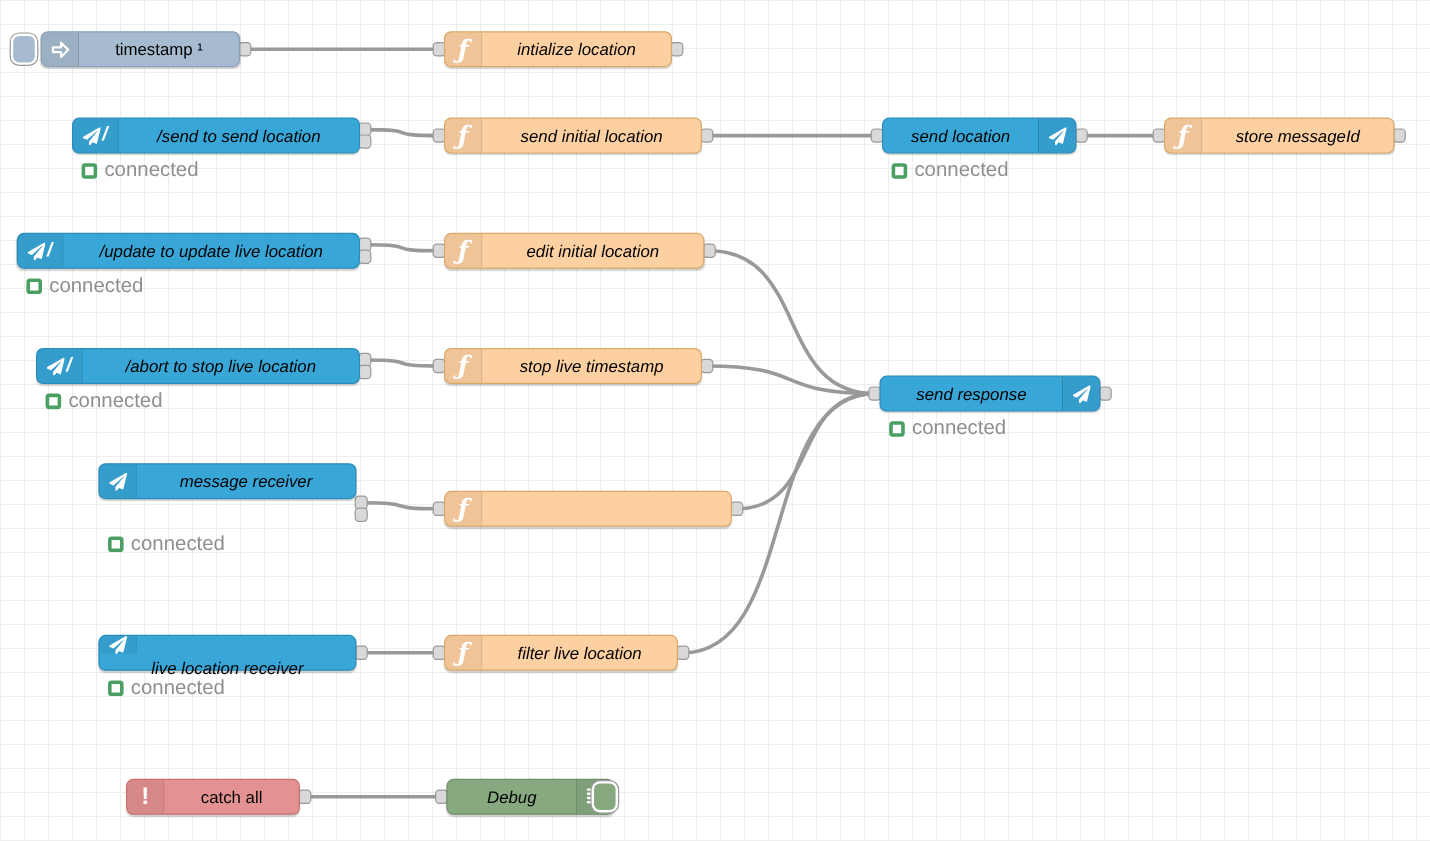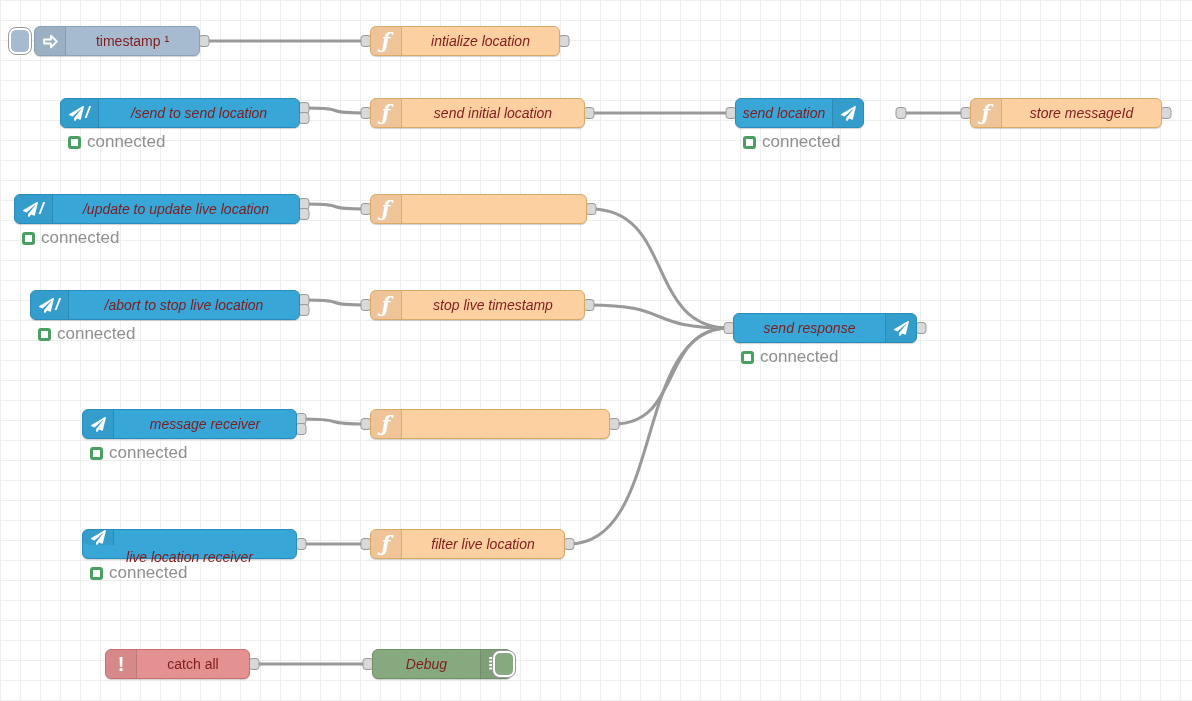--- a/index.html
+++ b/index.html
@@ -25,21 +25,21 @@
     border-radius:5px 0 0 5px;
   }
   .icon-area.wide{width:37px;}
   .node.icon-right{flex-direction:row-reverse;}
   .node.icon-right .icon-area{
     border-right:none;border-left:1px solid rgba(0,0,0,0.12);
     border-radius:0 5px 5px 0;
   }
   .label{
     flex:1;display:flex;align-items:center;justify-content:center;
-    font-size:14px;color:#7f1d1d;white-space:nowrap;padding:12px 6px;overflow:hidden;
+    font-size:14px;color:#000000;white-space:nowrap;padding:12px 6px;overflow:hidden;
   }
   .node.italic .label{font-style:italic;}
   .f-glyph{
     font-family:"DejaVu Serif",serif;font-style:italic;font-weight:bold;
     color:#fff;font-size:21px;line-height:1;margin-top:-2px;
   }
   .excl{font-weight:bold;color:#fff;font-size:20px;line-height:1;}
   .slash{
     color:#fff;font-style:italic;font-weight:bold;font-size:16px;
     margin-left:1px;line-height:1;
@@ -137,21 +137,21 @@
       <div class="status" style="left: 68px; top: 132px;">
         <span class="status-ring"></span>
         <span>connected</span>
       </div>
       <div class="node italic" style="left: 370px; top: 98px; width: 215px; background: rgb(253, 208, 162); border-color: rgb(217, 169, 103);">
         <div class="icon-area">
           <span class="f-glyph">ƒ</span>
         </div>
         <div class="label">send initial location</div>
       </div>
-      <div class="node italic icon-right" style="left: 735px; top: 98px; width: 129px; background: rgb(56, 167, 216); border-color: rgb(42, 140, 187);">
+      <div class="node italic icon-right" style="left: 735px; top: 98px; width: 162px; background: rgb(56, 167, 216); border-color: rgb(42, 140, 187);">
         <div class="icon-area">
           <svg width="15" height="15" viewBox="0 0 512 512">
             <path fill="#fff" d="M476 3.2 12.5 270.6c-18.1 10.4-15.8 35.6 2.2 43.2L121 358.4 408.3 105.2c5.5-4.9 13.3 2.6 8.6 8.3L176 407v80.5c0 23.4 28.3 32.9 42.3 15.9l60.9-74.4 98.3 41.5c11.2 4.7 24-2.2 26.5-14.3L509.5 27.3c3.3-16.5-14.6-29.7-33.5-24.1z"></path>
           </svg>
         </div>
         <div class="label">send location</div>
       </div>
       <div class="status" style="left: 743px; top: 132px;">
         <span class="status-ring"></span>
         <span>connected</span>
@@ -172,20 +172,21 @@
         <div class="label">/update to update live location</div>
       </div>
       <div class="status" style="left: 22px; top: 228px;">
         <span class="status-ring"></span>
         <span>connected</span>
       </div>
       <div class="node italic" style="left: 370px; top: 194px; width: 217px; background: rgb(253, 208, 162); border-color: rgb(217, 169, 103);">
         <div class="icon-area">
           <span class="f-glyph">ƒ</span>
         </div>
+        <div class="label">edit initial location</div>
       </div>
       <div class="node italic" style="left: 30px; top: 290px; width: 270px; background: rgb(56, 167, 216); border-color: rgb(42, 140, 187);">
         <div class="icon-area wide">
           <svg width="15" height="15" viewBox="0 0 512 512">
             <path fill="#fff" d="M476 3.2 12.5 270.6c-18.1 10.4-15.8 35.6 2.2 43.2L121 358.4 408.3 105.2c5.5-4.9 13.3 2.6 8.6 8.3L176 407v80.5c0 23.4 28.3 32.9 42.3 15.9l60.9-74.4 98.3 41.5c11.2 4.7 24-2.2 26.5-14.3L509.5 27.3c3.3-16.5-14.6-29.7-33.5-24.1z"></path>
           </svg>
           <span class="slash">/</span>
         </div>
         <div class="label">/abort to stop live location</div>
       </div>
@@ -204,21 +205,21 @@
           <svg width="15" height="15" viewBox="0 0 512 512">
             <path fill="#fff" d="M476 3.2 12.5 270.6c-18.1 10.4-15.8 35.6 2.2 43.2L121 358.4 408.3 105.2c5.5-4.9 13.3 2.6 8.6 8.3L176 407v80.5c0 23.4 28.3 32.9 42.3 15.9l60.9-74.4 98.3 41.5c11.2 4.7 24-2.2 26.5-14.3L509.5 27.3c3.3-16.5-14.6-29.7-33.5-24.1z"></path>
           </svg>
         </div>
         <div class="label">send response</div>
       </div>
       <div class="status" style="left: 741px; top: 347px;">
         <span class="status-ring"></span>
         <span>connected</span>
       </div>
-      <div class="node italic" style="left: 82px; top: 409px; width: 215px; background: rgb(56, 167, 216); border-color: rgb(42, 140, 187);">
+      <div class="node italic" style="left: 82px; top: 386px; width: 215px; background: rgb(56, 167, 216); border-color: rgb(42, 140, 187);">
         <div class="icon-area">
           <svg width="15" height="15" viewBox="0 0 512 512">
             <path fill="#fff" d="M476 3.2 12.5 270.6c-18.1 10.4-15.8 35.6 2.2 43.2L121 358.4 408.3 105.2c5.5-4.9 13.3 2.6 8.6 8.3L176 407v80.5c0 23.4 28.3 32.9 42.3 15.9l60.9-74.4 98.3 41.5c11.2 4.7 24-2.2 26.5-14.3L509.5 27.3c3.3-16.5-14.6-29.7-33.5-24.1z"></path>
           </svg>
         </div>
         <div class="label">message receiver</div>
       </div>
       <div class="status" style="left: 90px; top: 443px;">
         <span class="status-ring"></span>
         <span>connected</span>

